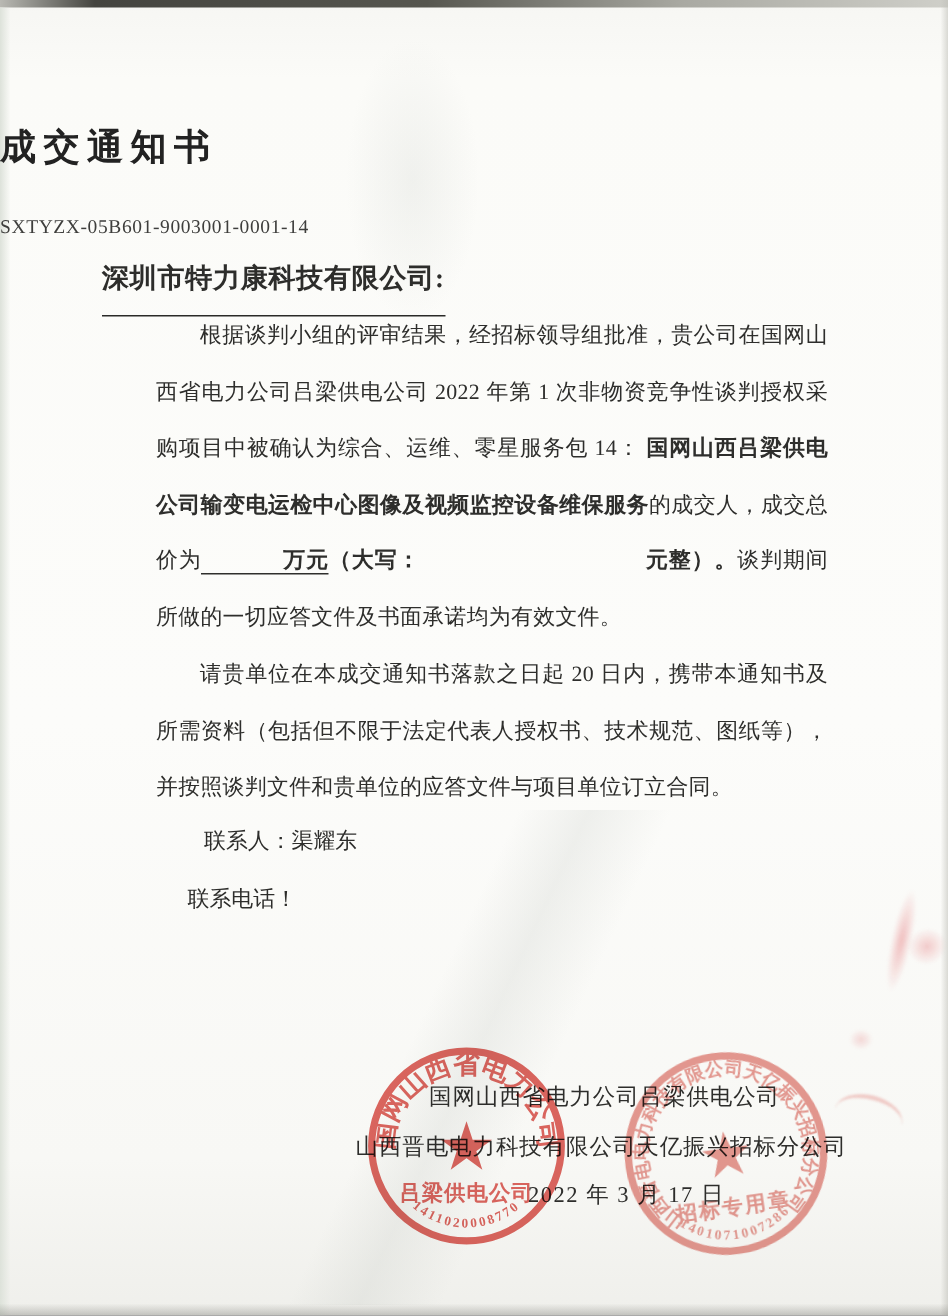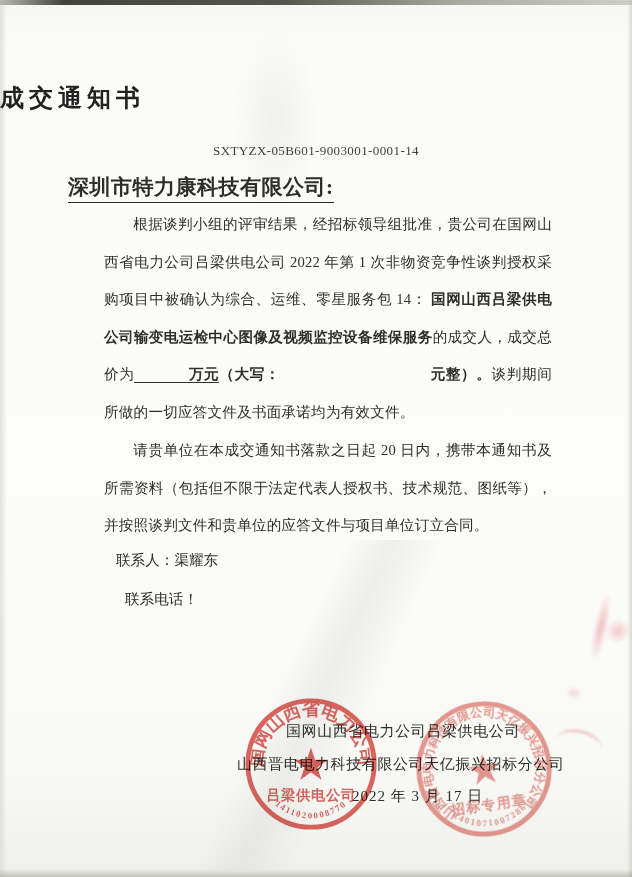--- a/index.html
+++ b/index.html
@@ -20,34 +20,34 @@
   .edge-right{position:absolute;top:0;right:0;bottom:0;width:5px;
     background:linear-gradient(270deg,rgba(190,190,183,.55),rgba(190,190,183,0));}
   .crease1{position:absolute;left:0;top:540px;width:632px;height:330px;pointer-events:none;
     background:linear-gradient(115deg,transparent 44%,rgba(185,190,184,.20) 50%,transparent 57%);}
   .crease2{position:absolute;left:230px;top:25px;width:90px;height:190px;pointer-events:none;
     background:radial-gradient(ellipse at center,rgba(180,186,180,.16),transparent 70%);}
 
   
   .title{position:absolute;top:82px;left:0;width:100%;text-align:left;
     font-size:24px;font-weight:700;letter-spacing:5px;color:#222;}
-  .refno{position:absolute;top:143px;left:0;width:100%;text-align:center;
+  .refno{position:absolute;top:143px;left:0;width:100%;
     font-size:13px;letter-spacing:.4px;color:#3e3e3c;}
-  .addressee{position:absolute;top:173px;left:68px;font-size:21px;font-weight:700;
-    border-bottom:1.3px solid #2a2a28;padding-bottom:1px;letter-spacing:.5px;}
+  .addressee{position:absolute;top:173px;left:68px;font-size:18px;font-weight:700;
+    border-bottom:1.3px solid #2a2a28;padding-bottom:13px;letter-spacing:.5px;}
   .bodytext{font-size:14.6px;line-height:37.5px;text-align:justify;text-justify:inter-ideograph;
     letter-spacing:.2px;color:#2e2e2c;}
   .para1{position:absolute;top:206px;left:104px;width:448px;text-indent:2em;}
   .para2{position:absolute;top:432px;left:104px;width:448px;text-indent:2em;}
   .bold{font-weight:700;}
   .u-group{border-bottom:1.3px solid #2f2f2d;}
   .blank{display:inline-block;height:12px;}
   .blank-price{width:54px;}
   .blank-words{width:150px;}
-  .contact-row{position:absolute;top:551px;left:96px;width:460px;height:24px;font-size:14.6px;}
+  .contact-row{position:absolute;top:551px;left:116px;width:460px;height:24px;font-size:14.6px;}
   .contact-person{position:absolute;left:20px;top:0;}
   .contact-phone{position:absolute;left:203px;top:0;}
   .closing{position:absolute;top:590px;left:125px;font-size:14.6px;}
   .sig1{position:absolute;top:722px;left:286px;font-size:15px;letter-spacing:.6px;}
   .sig2{position:absolute;top:755px;left:237px;font-size:15px;letter-spacing:.6px;}
   .sig-date{position:absolute;top:787px;left:352px;font-size:15px;letter-spacing:1px;}
 
   
   .stamp{position:absolute;mix-blend-mode:multiply;filter:blur(.35px);}
   .stamp-left{left:243px;top:696px;width:136px;height:136px;opacity:.82;}

